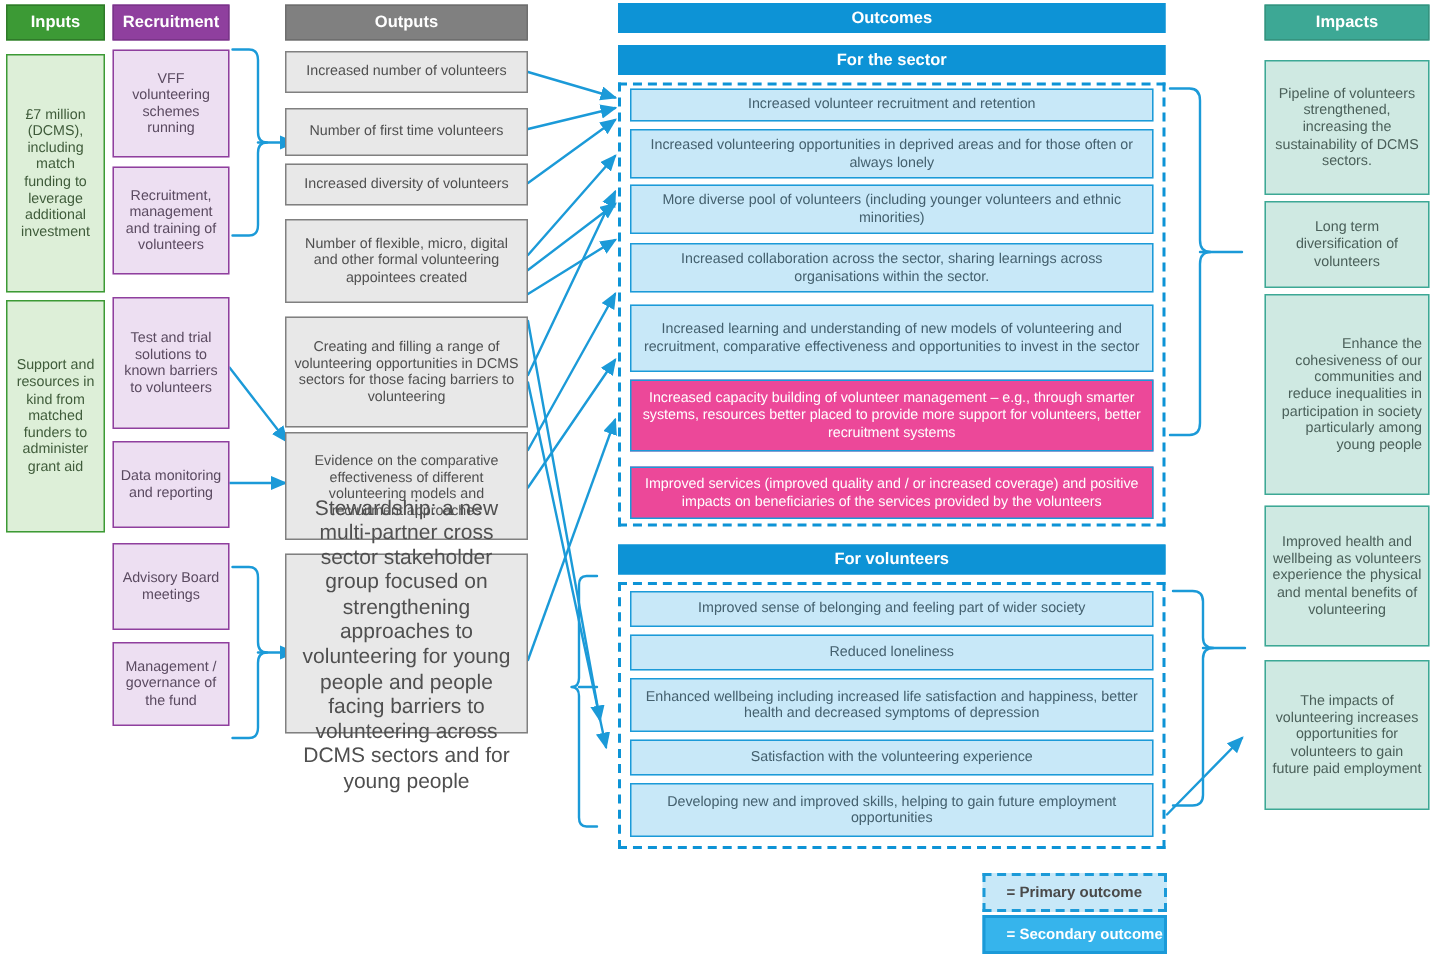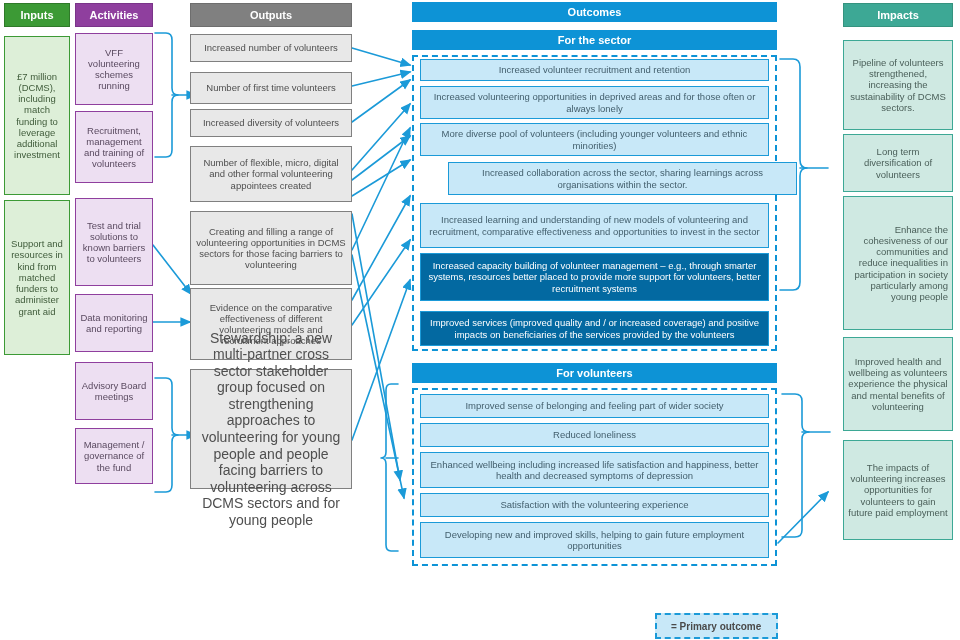--- a/index.html
+++ b/index.html
@@ -36,39 +36,38 @@
     display:flex;align-items:center;justify-content:center;
     text-align:center;
     line-height:1.18;
     color:#4a4a4a;
     padding:3px 4px;
   }
   .box-input{background:#ddefd8;border:1px solid #3c9a35;color:#3f5b3a;}
   .box-activity{background:#eddff2;border:1px solid #8f3f9e;color:#5a4a60;}
   .box-output{background:#e8e8e8;border:1px solid #808080;color:#4f4f4f;}
   .box-primary{background:#c8e8f8;border:1px solid #1b9ad8;color:#44606e;}
-  .box-secondary{background:#0369a1;border:1px solid #1b9ad8;color:#ffffff;}
+  .box-secondary{background:#ec4899;border:1px solid #1b9ad8;color:#ffffff;}
   .box-impact{background:#cfe9e2;border:1px solid #3da895;color:#4a5f59;}
 
   
   .dashed-frame{
     position:absolute;
     box-sizing:border-box;
     border:2px dashed #0d93d6;
     background:transparent;
   }
 
   
   .legend-box{
     box-sizing:border-box;
     display:flex;align-items:center;
     padding-left:14px;
     font-weight:bold;
     line-height:1.1;
-    margin-top:31px;
   }
   .legend-primary{background:#c8e8f8;border:2px dashed #1b9ad8;color:#4a4a4a;}
   .legend-secondary{background:#36b4ec;border:2px solid #1b9ad8;color:#ffffff;}
 
   svg.overlay{position:absolute;left:0;top:0;width:960px;height:640px;pointer-events:none;}
 </style>
 </head>
 <body>
 
 <div id="canvas">
@@ -118,21 +117,21 @@
     </g>
   </svg>
 
   <div class="col" style="left:4px;width:66px;">
     <div class="hdr hdr-inputs" style="position:absolute;left:0;top:3px;width:66px;height:24px;font-size:11px;">Inputs</div>
     <div class="box box-input" style="position:absolute;left:0;top:36px;width:66px;height:159px;font-size:9.5px;">£7 million (DCMS), including match funding to leverage additional investment</div>
     <div class="box box-input" style="position:absolute;left:0;top:200px;width:66px;height:155px;font-size:9.5px;">Support and resources in kind from matched funders to administer grant aid</div>
   </div>
 
   <div class="col" style="left:75px;width:78px;">
-    <div class="hdr hdr-activities" style="position:absolute;left:0;top:3px;width:78px;height:24px;font-size:11px;">Activities</div>
+    <div class="hdr hdr-activities" style="position:absolute;left:0;top:3px;width:78px;height:24px;font-size:11px;">Recruitment</div>
     <div class="box box-activity" style="position:absolute;left:0;top:33px;width:78px;height:72px;font-size:9.5px;">VFF volunteering schemes running</div>
     <div class="box box-activity" style="position:absolute;left:0;top:111px;width:78px;height:72px;font-size:9.5px;">Recruitment, management and training of volunteers</div>
     <div class="box box-activity" style="position:absolute;left:0;top:198px;width:78px;height:88px;font-size:9.5px;">Test and trial solutions to known barriers to volunteers</div>
     <div class="box box-activity" style="position:absolute;left:0;top:294px;width:78px;height:58px;font-size:9.5px;">Data monitoring and reporting</div>
     <div class="box box-activity" style="position:absolute;left:0;top:362px;width:78px;height:58px;font-size:9.5px;">Advisory Board meetings</div>
     <div class="box box-activity" style="position:absolute;left:0;top:428px;width:78px;height:56px;font-size:9.5px;">Management / governance of the fund</div>
   </div>
 
   <div class="col" style="left:190px;width:162px;">
     <div class="hdr hdr-outputs" style="position:absolute;left:0;top:3px;width:162px;height:24px;font-size:11px;">Outputs</div>
@@ -147,21 +146,21 @@
 
   <div class="col" style="left:412px;width:365px;">
     <div class="hdr hdr-outcomes" style="position:absolute;left:0;top:2px;width:365px;height:20px;font-size:11px;">Outcomes</div>
     <div class="hdr hdr-outcomes" style="position:absolute;left:0;top:30px;width:365px;height:20px;font-size:11px;">For the sector</div>
 
     <div class="dashed-frame" style="left:0;top:55px;width:365px;height:296px;"></div>
 
     <div class="box box-primary" style="position:absolute;left:8px;top:59px;width:349px;height:22px;font-size:9.5px;">Increased volunteer recruitment and retention</div>
     <div class="box box-primary" style="position:absolute;left:8px;top:86px;width:349px;height:33px;font-size:9.5px;">Increased volunteering opportunities in deprived areas and for those often or always lonely</div>
     <div class="box box-primary" style="position:absolute;left:8px;top:123px;width:349px;height:33px;font-size:9.5px;">More diverse pool of volunteers (including younger volunteers and ethnic minorities)</div>
-    <div class="box box-primary" style="position:absolute;left:8px;top:162px;width:349px;height:33px;font-size:9.5px;margin-left:28px;">Increased collaboration across the sector, sharing learnings across organisations within the sector.</div>
+    <div class="box box-primary" style="position:absolute;left:8px;top:162px;width:349px;height:33px;font-size:9.5px;">Increased collaboration across the sector, sharing learnings across organisations within the sector.</div>
     <div class="box box-primary" style="position:absolute;left:8px;top:203px;width:349px;height:45px;font-size:9.5px;">Increased learning and understanding of new models of volunteering  and recruitment, comparative effectiveness and opportunities to invest in the sector</div>
     <div class="box box-secondary" style="position:absolute;left:8px;top:253px;width:349px;height:48px;font-size:9.5px;">Increased capacity building of volunteer management – e.g., through smarter systems, resources better placed to provide more support for volunteers, better recruitment systems</div>
     <div class="box box-secondary" style="position:absolute;left:8px;top:311px;width:349px;height:35px;font-size:9.5px;">Improved services (improved quality and / or increased coverage) and positive impacts on beneficiaries of the services provided by the volunteers</div>
 
     <div class="hdr hdr-outcomes" style="position:absolute;left:0;top:363px;width:365px;height:20px;font-size:11px;">For volunteers</div>
 
     <div class="dashed-frame" style="left:0;top:388px;width:365px;height:178px;"></div>
 
     <div class="box box-primary" style="position:absolute;left:8px;top:394px;width:349px;height:24px;font-size:9.5px;">Improved sense of belonging and feeling part of wider society</div>
     <div class="box box-primary" style="position:absolute;left:8px;top:423px;width:349px;height:24px;font-size:9.5px;">Reduced loneliness</div>

